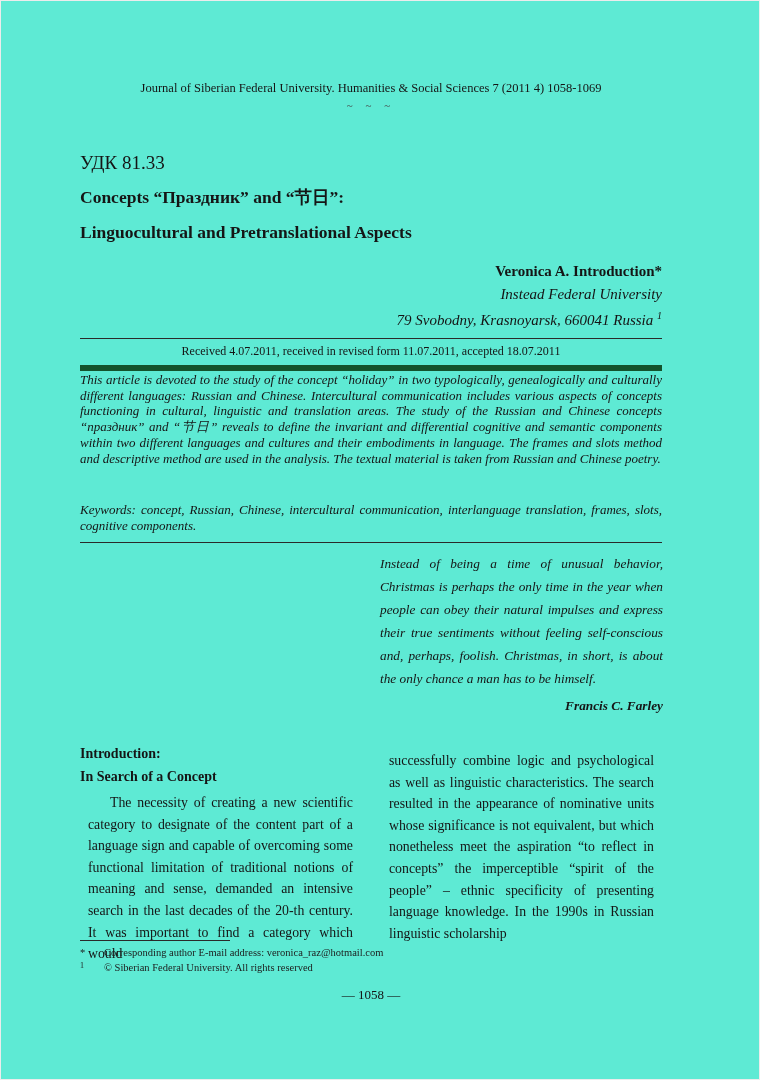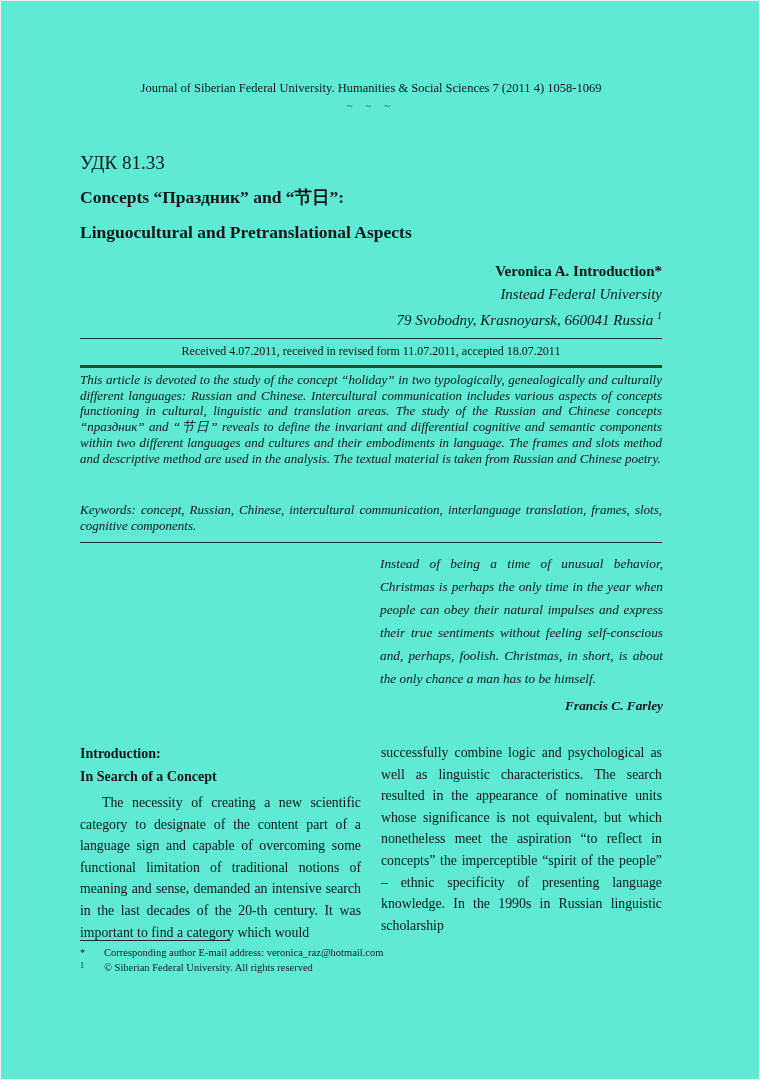--- a/index.html
+++ b/index.html
@@ -22,36 +22,36 @@
 
   .title { top: 180px; left: 80px; width: 582px; font-size: 17.5px; font-weight: bold; line-height: 35px; margin: 0; }
   .title span { display: block; }
 
   .author-block { top: 260px; left: 80px; width: 582px; text-align: right; line-height: 22.5px; }
   .author-name { font-weight: bold; font-size: 15px; }
   .author-affil, .author-addr { font-style: italic; font-size: 15px; }
   .author-addr sup { font-size: 10px; }
 
   .received { top: 338px; left: 80px; width: 582px; text-align: center; font-size: 12px;
-              border-top: 1px solid #2a2a2a; border-bottom: 3px solid #14532d; padding: 5px 0 6px 0; }
+              border-top: 1px solid #2a2a2a; border-bottom: 6px solid #14532d; padding: 5px 0 6px 0; }
 
   .abstract { top: 372px; left: 80px; width: 582px; font-size: 13px; font-style: italic;
               line-height: 15.7px; text-align: justify; }
   .keywords { top: 502px; left: 80px; width: 582px; font-size: 13px; font-style: italic;
               line-height: 15.7px; text-align: justify; }
   .rule-bottom { top: 542px; left: 80px; width: 582px; border-top: 1px solid #2a2a2a; height: 0; }
 
   .epigraph { top: 552px; left: 380px; width: 283px; font-style: italic; font-size: 13.3px;
               line-height: 23px; text-align: justify; }
   .epigraph-attr { text-align: right; font-weight: bold; margin-top: 4px; }
 
   .columns { top: 742px; left: 80px; width: 582px; display: flex; gap: 20px; }
   .col { flex: 1; min-width: 0; }
   .sec-heading { font-weight: bold; font-size: 14px; line-height: 23px; }
-  .body-par { margin: 0; font-size: 13.8px; line-height: 21.6px; text-align: justify; }
+  .body-par { margin: 8px; font-size: 13.8px; line-height: 21.6px; text-align: justify; }
   .col-left .body-par { margin-top: 4px; text-indent: 22px; }
 
   .footnotes { top: 940px; left: 80px; width: 582px; font-size: 10.5px; color: #1c1c1c; }
   .fn-rule { width: 150px; border-top: 1px solid #2a2a2a; height: 0; margin-bottom: 5px; }
   .fn-row { line-height: 14.5px; white-space: nowrap; }
   .fn-marker { display: inline-block; width: 24px; }
   .fn-marker.sup { font-size: 8px; position: relative; top: -3px; }
 
   .page-number { top: 987px; left: 80px; width: 582px; text-align: center; font-size: 13px; }
 </style>
@@ -102,14 +102,15 @@
   <div class="abs footnotes">
     <div class="fn-rule"></div>
     <div class="fn-row">
       <span class="fn-marker">*</span><span class="fn-text">Corresponding author E-mail address: veronica_raz@hotmail.com</span>
     </div>
     <div class="fn-row">
       <span class="fn-marker sup">1</span><span class="fn-text">© Siberian Federal University. All rights reserved</span>
     </div>
   </div>
 
+  <div class="abs page-number">— 1058 —</div>
 
 </div>
 
 </body></html>

